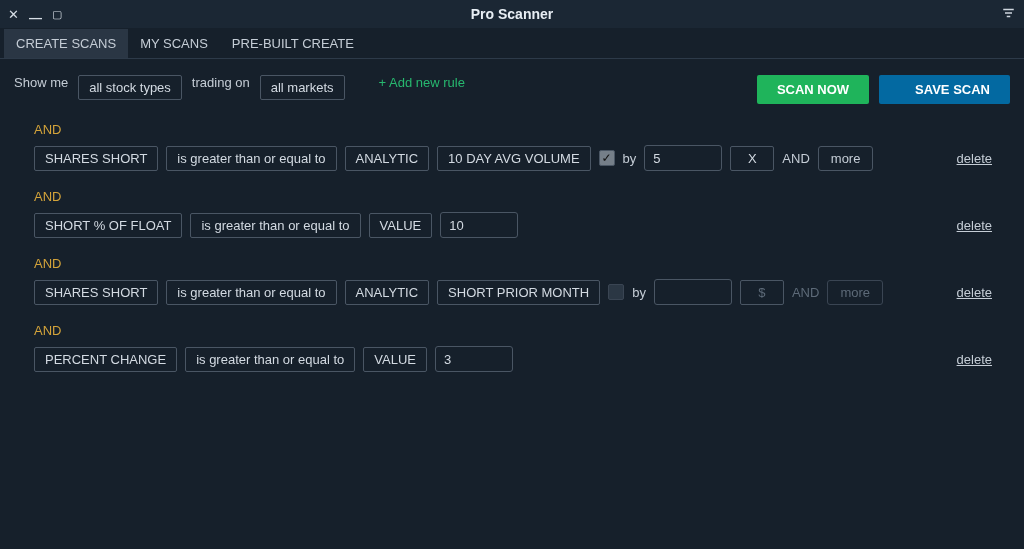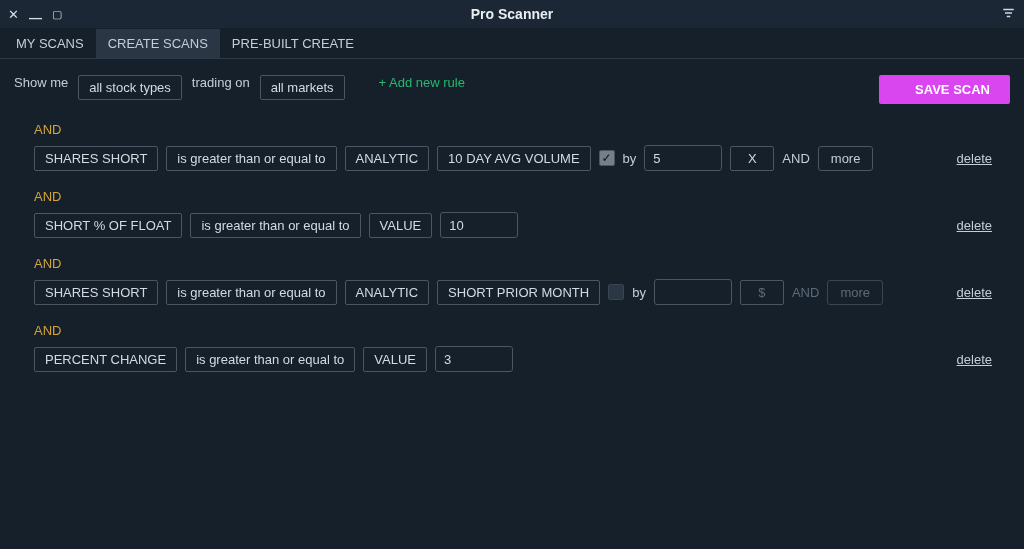--- a/index.html
+++ b/index.html
@@ -86,21 +86,21 @@
     padding: 7px 20px;
     border-radius: 2px;
     font-weight: 600;
     font-size: 13px;
     cursor: pointer;
     border: none;
     color: #fff;
     white-space: nowrap;
   }
   .btn.green { background: #1fb45b; }
-  .btn.blue { background: #d946ef; padding-left: 36px; }
+  .btn.blue { background: #0369a1; padding-left: 36px; }
   .and {
     color: #d3a33a;
     font-size: 13px;
     padding: 8px 0 8px 34px;
   }
   .row {
     display: flex;
     align-items: center;
     gap: 8px;
   }
@@ -163,33 +163,34 @@
   <div>
     <span class="settings-icon">
       <svg width="15" height="14" viewBox="0 0 24 24">
           <path fill="none" stroke="#cfd6de" stroke-width="2.5" d="M3 6h18M6 12h12M9 18h6"></path>
         </svg>
     </span>
   </div>
 </div>
 
 <div class="tabbar">
+  <div class="tab active">CREATE SCANS</div>
   <div class="tab">MY SCANS</div>
-  <div class="tab active">CREATE SCANS</div>
   <div class="tab">PRE-BUILT CREATE</div>
 </div>
 <div class="divider"></div>
 
 <div class="topbar">
   <span class="lbl">Show me</span>
   <span class="chip">all stock types</span>
   <span class="lbl">trading on</span>
   <span class="chip">all markets</span>
   <span class="addrule">+ Add new rule</span>
   <div class="spacer"></div>
+  <button class="btn green">SCAN NOW</button>
   <button class="btn blue">SAVE SCAN</button>
 </div>
 
 <div class="and">AND</div>
 <div class="rule-block">
   <span class="delete">delete</span>
   <div class="row" style="padding-left:34px;">
     <span class="chip">SHARES SHORT</span>
     <span class="chip">is greater than or equal to</span>
     <span class="chip">ANALYTIC</span>

